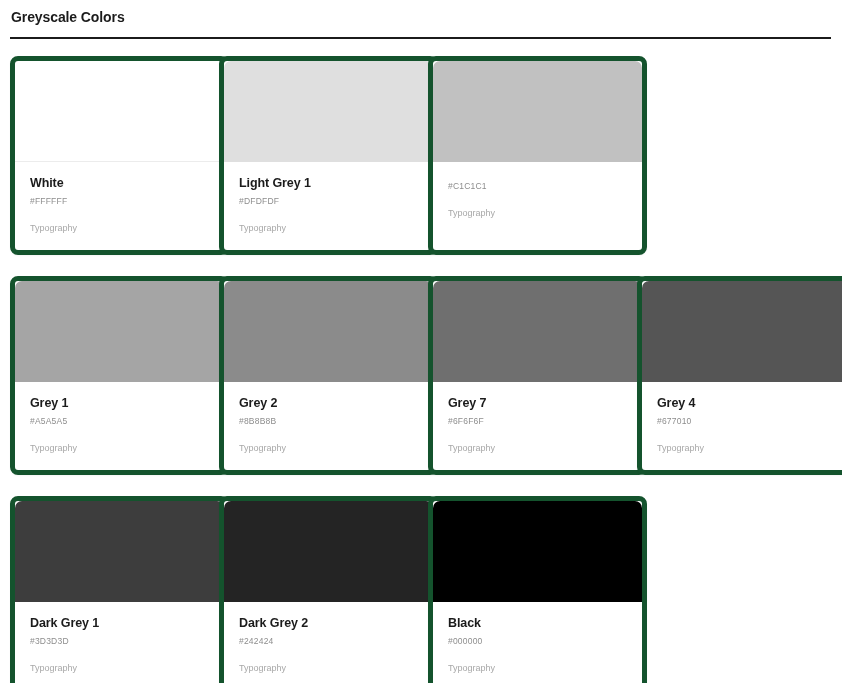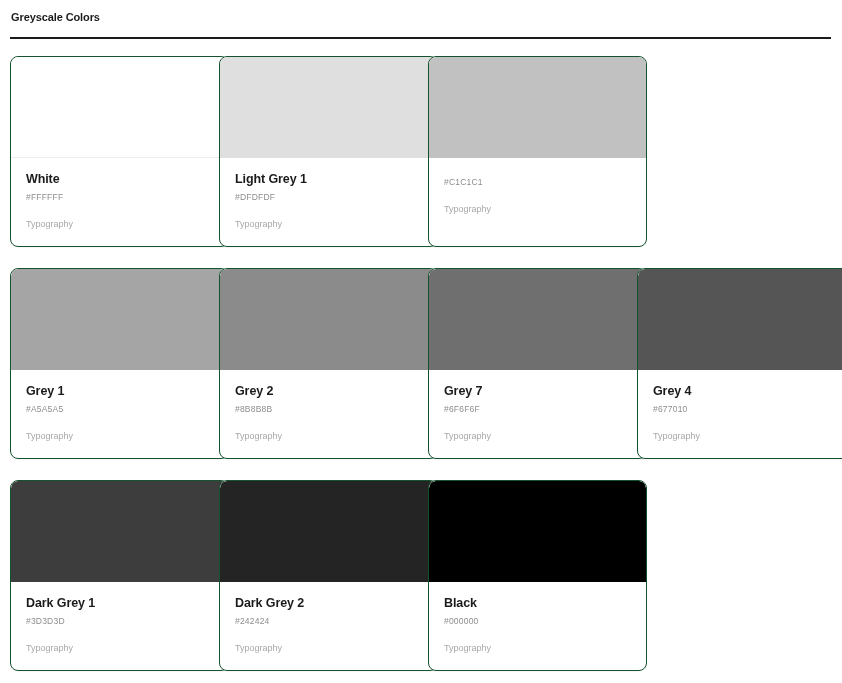--- a/index.html
+++ b/index.html
@@ -21,21 +21,21 @@
     position: relative;
     box-sizing: border-box;
     padding: 0 10px;
   }
 
   
   .header {
     padding-top: 7px;
   }
   .page-title {
-    font-size: 11px;
+    font-size: 14px;
     font-weight: bold;
     color: #1b1b1b;
     letter-spacing: -0.1px;
     line-height: 20px;
     margin: 0;
     padding-left: 1px;
   }
   .title-rule {
     margin-top: 10px;
     height: 2px;
@@ -50,21 +50,21 @@
     grid-template-columns: repeat(4, 195px);
     column-gap: 14px;
     row-gap: 21px;
     align-content: start;
   }
 
   .swatch-card {
     width: 219px;
     background: #ffffff;
     border-radius: 8px;
-    border: 1px solid #14532d;
+    border: 5px solid #14532d;
     box-shadow: 0 1px 2px rgba(0,0,0,0.045);
     overflow: hidden;
     box-sizing: border-box;
   }
 
   .swatch-chip {
     height: 101px;
     width: 100%;
     border-top-left-radius: 7px;
     border-top-right-radius: 7px;

